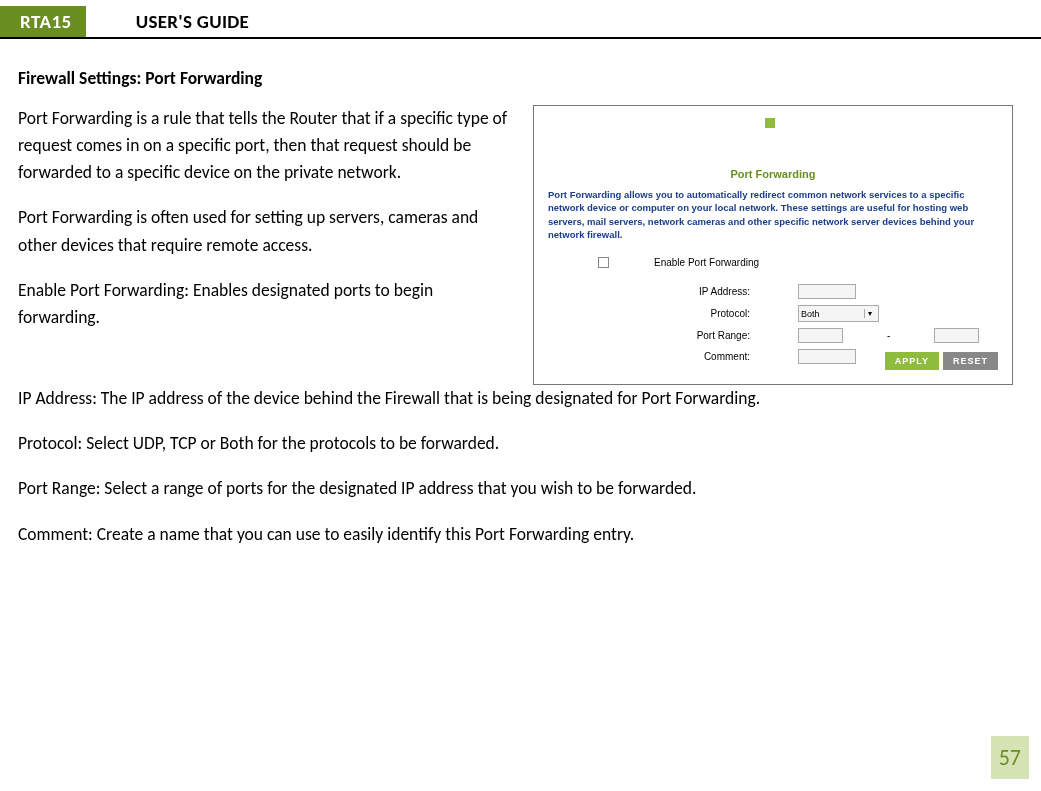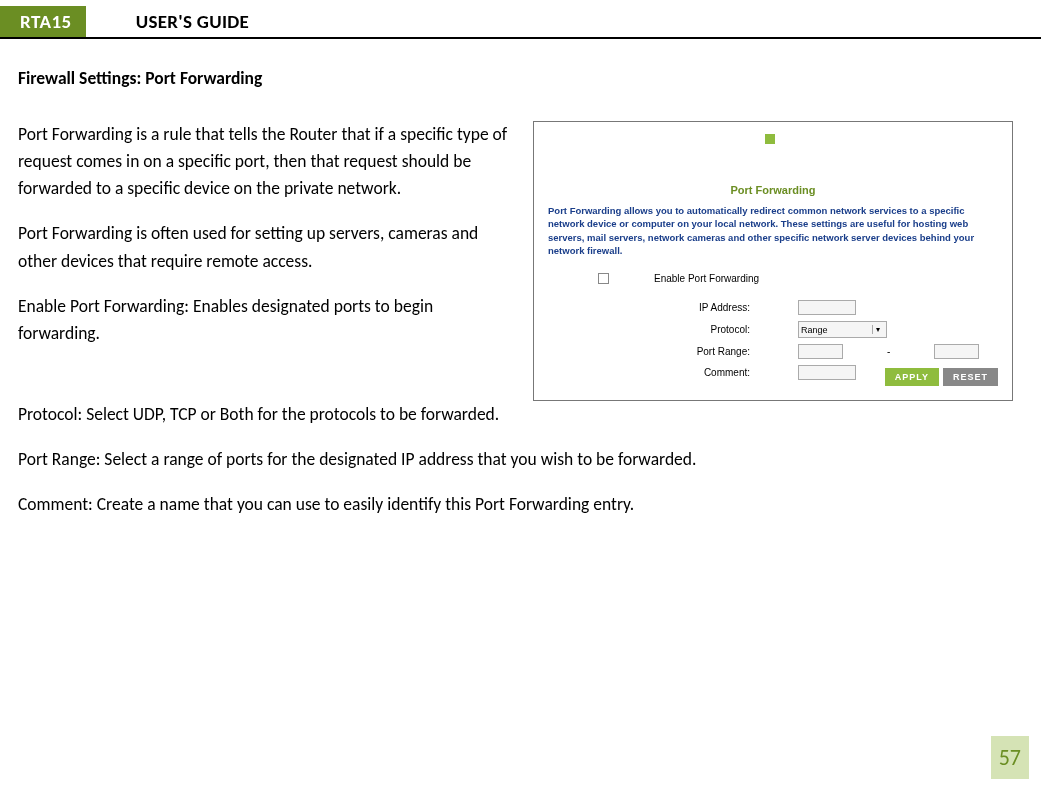--- a/index.html
+++ b/index.html
@@ -33,21 +33,21 @@
       font-size: 19px;
       padding: 4px 0 4px 10px;
       letter-spacing: 0.3px;
     }
     .content {
       padding: 28px 28px 0 18px;
     }
     .section-title {
       font-weight: bold;
       font-size: 17.5px;
-      margin-bottom: 32px;
+      margin-bottom: 16px;
     }
     .main-row {
       display: flex;
       gap: 15px;
     }
     .text-col { flex: 0 0 auto; width: 500px; }
     .screenshot-col { flex: 1 1 auto; }
     .para {
       font-size: 17.5px;
       line-height: 1.55;
@@ -193,21 +193,21 @@
           </div>
 
           <div class="form-row">
             <span class="form-label">IP Address:</span>
             <span class="inp inp-med"></span>
           </div>
 
           <div class="form-row">
             <span class="form-label">Protocol:</span>
             <span class="sel">
-              <span>Range</span>
+              <span>Both</span>
               <span class="sel-arrow">▾</span>
             </span>
           </div>
 
           <div class="form-row">
             <span class="form-label">Port Range:</span>
             <span class="inp inp-sm"></span>
             <span class="range-dash">-</span>
             <span class="inp inp-sm"></span>
           </div>
@@ -219,18 +219,19 @@
         </div>
 
         <div class="btn-row">
           <button class="btn btn-apply">APPLY</button>
           <button class="btn btn-reset">RESET</button>
         </div>
       </div>
     </div>
   </div>
 
+  <p class="para">IP Address:  The IP address of the device behind the Firewall that is being designated for Port Forwarding.</p>
   <p class="para">Protocol: Select UDP, TCP or Both for the protocols to be forwarded.</p>
   <p class="para">Port Range: Select a range of ports for the designated IP address that you wish to be forwarded.</p>
   <p class="para">Comment: Create a name that you can use to easily identify this Port Forwarding entry.</p>
 </div>
 
 <div class="page-num-box">57</div>
 
 </body></html>

